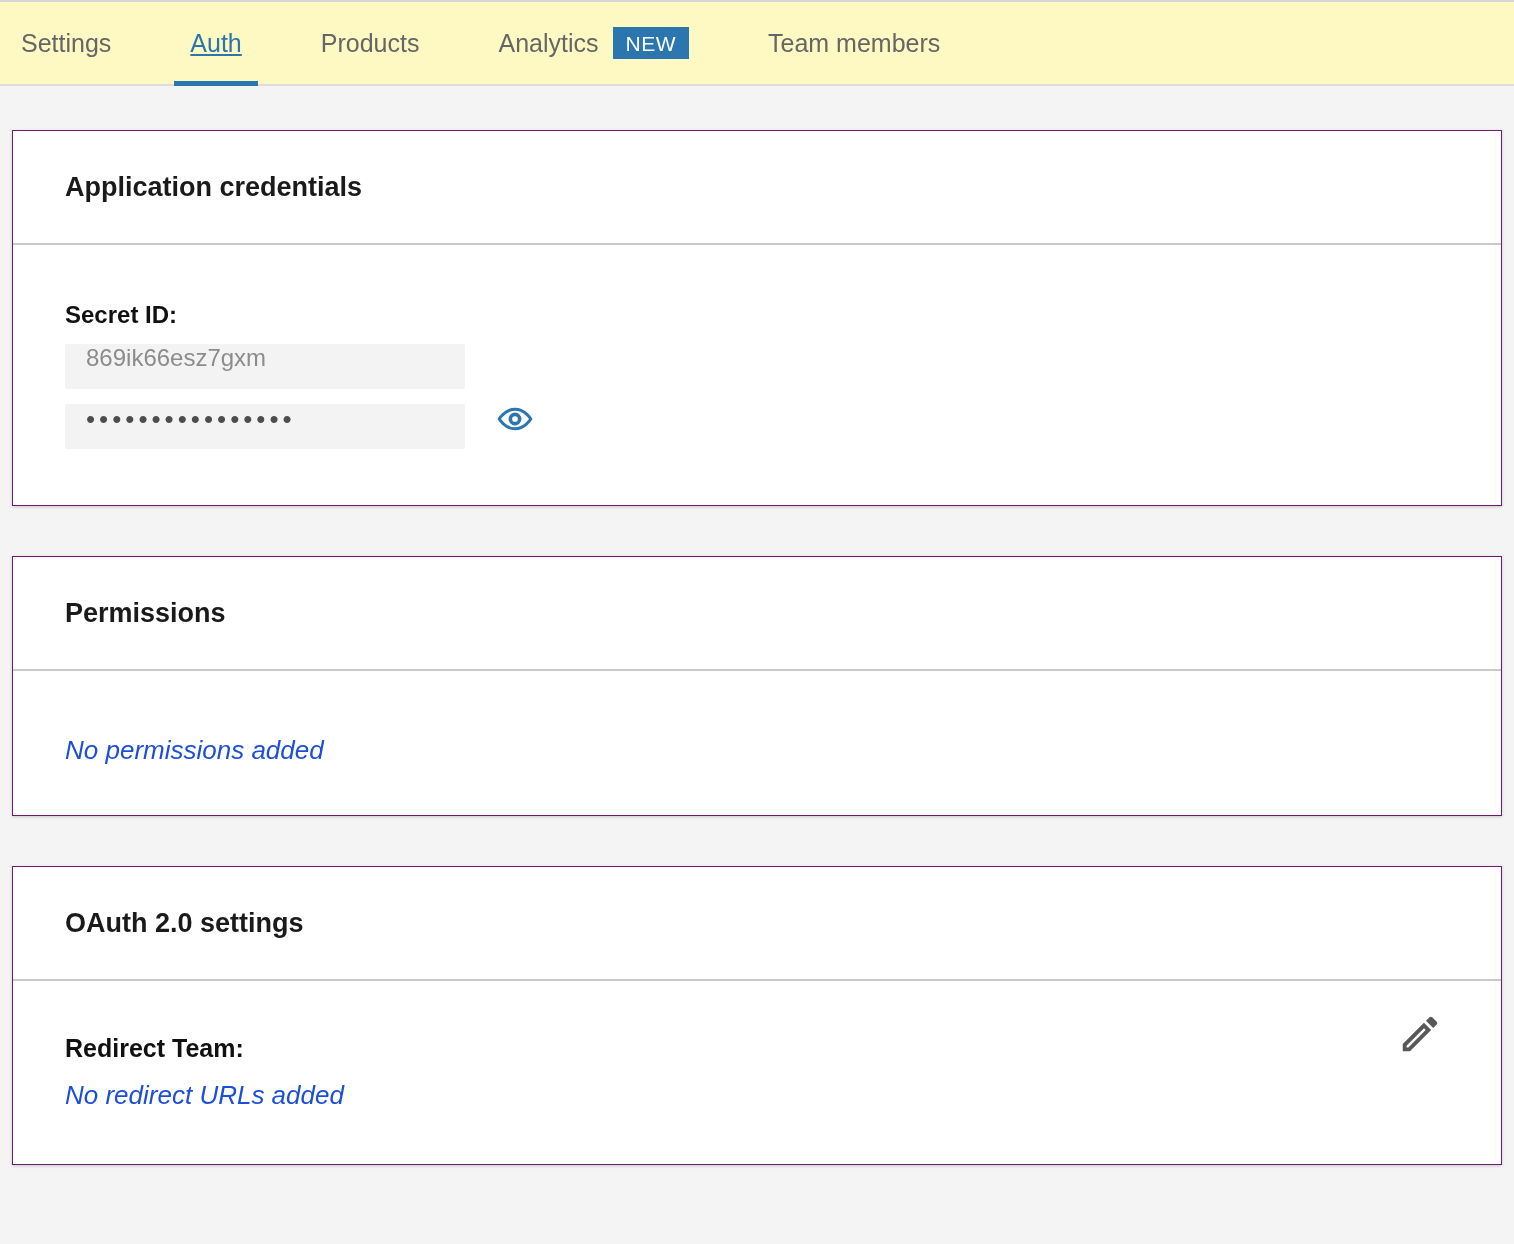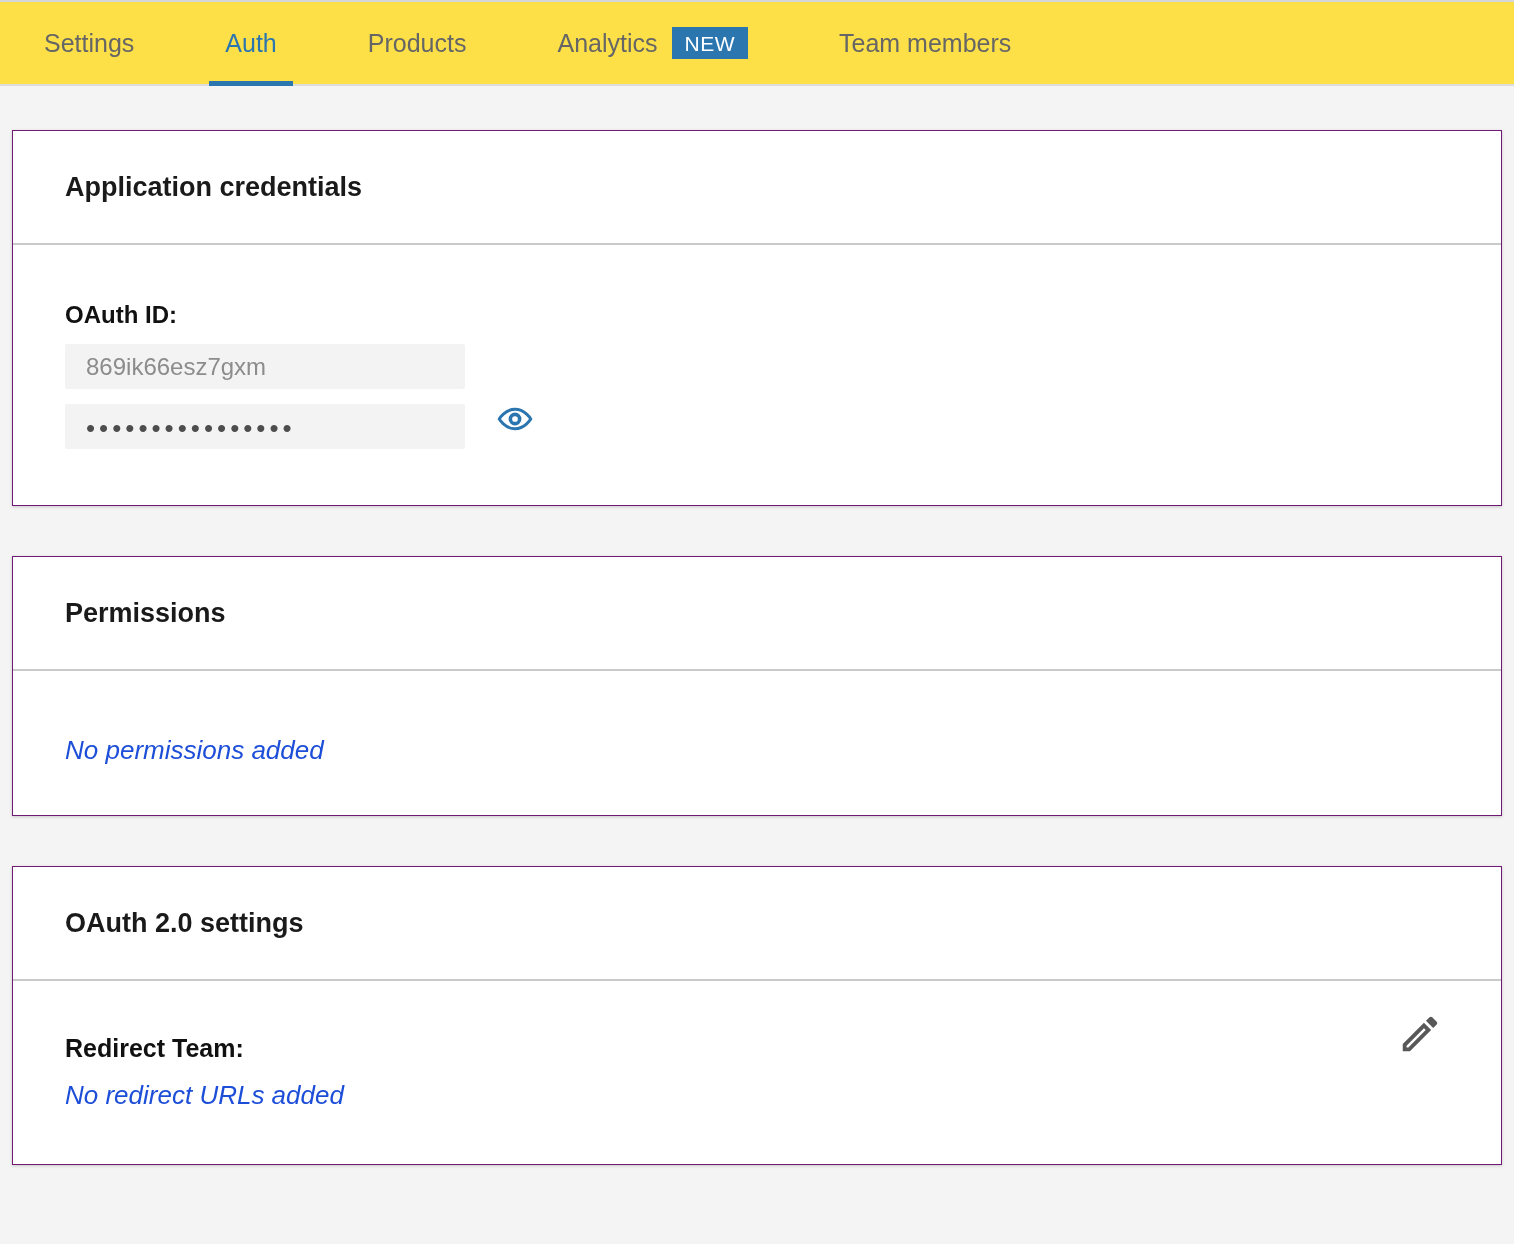--- a/index.html
+++ b/index.html
@@ -7,42 +7,41 @@
   body {
     width: 1514px;
     min-height: 1244px;
     background: #f4f4f4;
     font-family: "Liberation Sans", sans-serif;
     color: #1a1a1a;
   }
 
   
   .tabbar {
-    background: #fde047;
+    background: #fef9c3;
     border-top: 2px solid #d6d6d6;
     border-bottom: 2px solid #dcdcdc;
     height: 86px;
     display: flex;
     align-items: stretch;
-    padding-left: 28px;
-    gap: 12px;
+    padding-left: 5px;
   }
   .tab {
     display: flex;
     align-items: center;
     gap: 14px;
     padding: 0 16px;
     margin-right: 47px;
     font-size: 25px;
     color: #666666;
     cursor: pointer;
     position: relative;
     white-space: nowrap;
   }
-  .tab.active { color: #2c76b0; }
+  .tab.active { color: #2c76b0; text-decoration: underline; }
   .tab.active::after {
     content: "";
     position: absolute;
     left: 0; right: 0;
     bottom: -2px;
     height: 5px;
     background: #2c76b0;
   }
   .badge {
     background: #2c76b0;
@@ -83,21 +82,20 @@
     line-height: 28px;
   }
   .field-label.second { margin-top: 36px; }
   .field-box {
     margin-top: 15px;
     width: 400px;
     height: 45px;
     background: #f3f3f3;
     border-radius: 2px;
     display: flex;
-    align-items: center;
     padding: 0 21px;
     font-size: 24px;
     color: #8c8c8c;
   }
   .secret-row { display: flex; align-items: center; gap: 32px; }
   .dots {
     letter-spacing: 4px;
     font-size: 26px;
     color: #4d4d4d;
     line-height: 1;
@@ -158,21 +156,21 @@
     <span>Team members</span>
   </div>
 </nav>
 
 <main class="page">
 
   <section class="card">
     <header class="card-header">Application credentials</header>
     <div class="card-body">
 
-      <div class="field-label">OAuth ID:</div>
+      <div class="field-label">Secret ID:</div>
       <div class="field-box">
         <span>869ik66esz7gxm</span>
       </div>
 
       <div class="secret-row">
         <div class="field-box">
           <span class="dots">••••••••••••••••</span>
         </div>
         <button class="icon-btn" title="Show">
           <span style="display:flex;">

